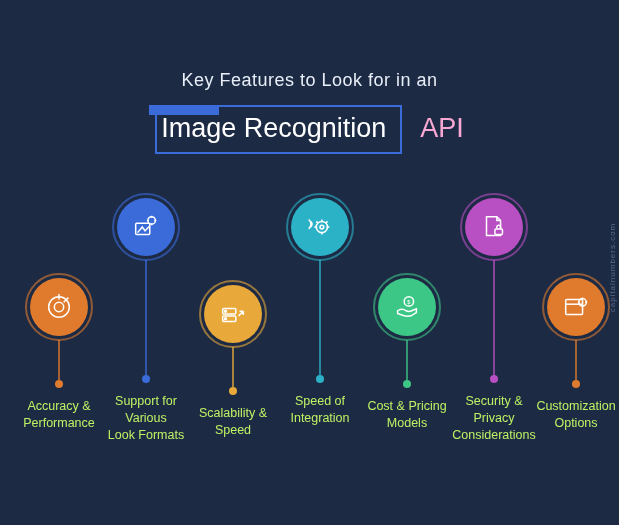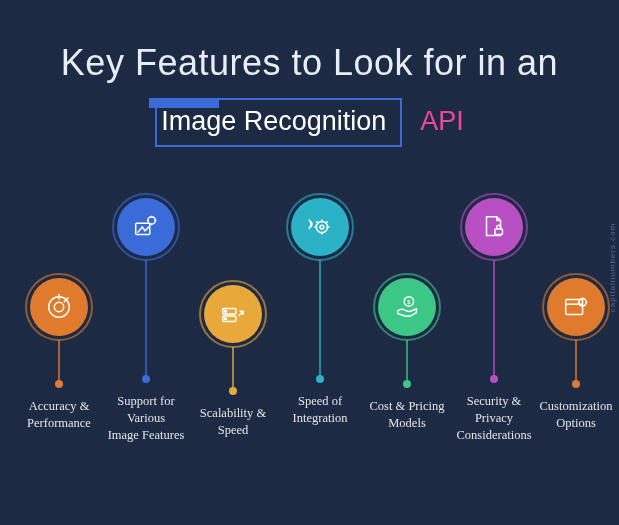--- a/index.html
+++ b/index.html
@@ -10,24 +10,25 @@
     font-family: -apple-system, BlinkMacSystemFont, 'Segoe UI', Arial, sans-serif;
     color: #ffffff;
     overflow: hidden;
     position: relative;
   }
   .header {
     text-align: center;
     padding-top: 42px;
   }
   .title-line1 {
-    font-size: 36px;
+    font-size: 18px;
     font-weight: 300;
     color: #e8eef7;
     letter-spacing: 0.5px;
+    margin-top: 28px;
   }
   .title-line2-wrap {
     margin-top: 14px;
     display: inline-block;
     position: relative;
   }
   .highlight-box {
     display: inline-block;
     border: 2px solid #3a6bd8;
     padding: 6px 14px 8px 4px;
@@ -40,21 +41,21 @@
     position: absolute;
     top: -2px;
     left: -8px;
     width: 70px;
     height: 10px;
     background: #3a6bd8;
   }
   .api-text {
     font-size: 27px;
     font-weight: 300;
-    color: #ec4899;
+    color: #f9a8d4;
     margin-left: 18px;
   }
   .features {
     position: absolute;
     top: 188px;
     left: 0;
     width: 100%;
     height: 320px;
   }
   .feature {
@@ -89,25 +90,24 @@
   .dot {
     width: 8px;
     height: 8px;
     border-radius: 50%;
     background: currentColor;
     margin: 0 auto;
   }
   .label {
     font-size: 12.5px;
     line-height: 1.35;
-    color: #e5e5e5;
+    color: #bef264;
     margin-top: 10px;
     font-weight: 300;
     white-space: pre-line;
-    font-family: Liberation Serif, serif;
   }
   .icon {
     width: 30px;
     height: 30px;
     stroke: #ffffff;
     fill: none;
     stroke-width: 1.6;
   }
   
   .f1 { left: 14px;  top: 90px; color: #e07b2e; } 
@@ -166,21 +166,21 @@
         <rect x="5" y="12" width="15" height="12" rx="1"></rect>
         <polyline points="7,22 12,16 15,20 20,15"></polyline>
         <circle cx="22" cy="9" r="4"></circle>
           <path d="M22 4v2M22 12v2M17 9h2M25 9h2"></path>
       </svg>
     </div>
     <div class="stem stem-long"></div>
     <div class="dot"></div>
     <div class="label">Support for
 Various
-Image Features</div>
+Look Formats</div>
   </div>
 
   <div class="feature f3">
     <div class="circle" style="background:#e8a93a">
       <svg class="icon" viewBox="0 0 32 32">
         <rect x="5" y="10" width="14" height="6" rx="1"></rect>
           <rect x="5" y="18" width="14" height="6" rx="1"></rect>
         <circle cx="8" cy="13" r="1" fill="#fff"></circle>
           <circle cx="8" cy="21" r="1" fill="#fff"></circle>
         <path d="M22 18l5-5M27 13h-4M27 13v4"></path>

